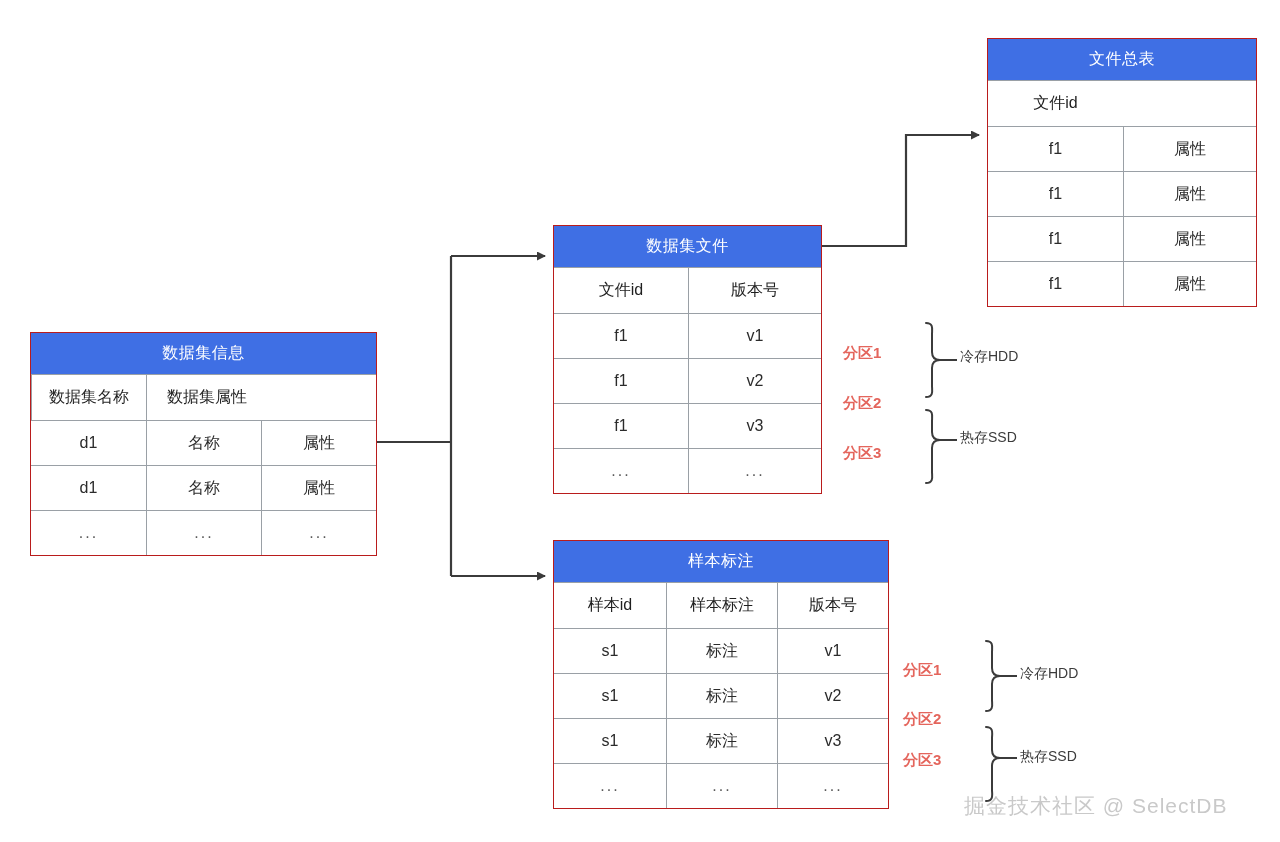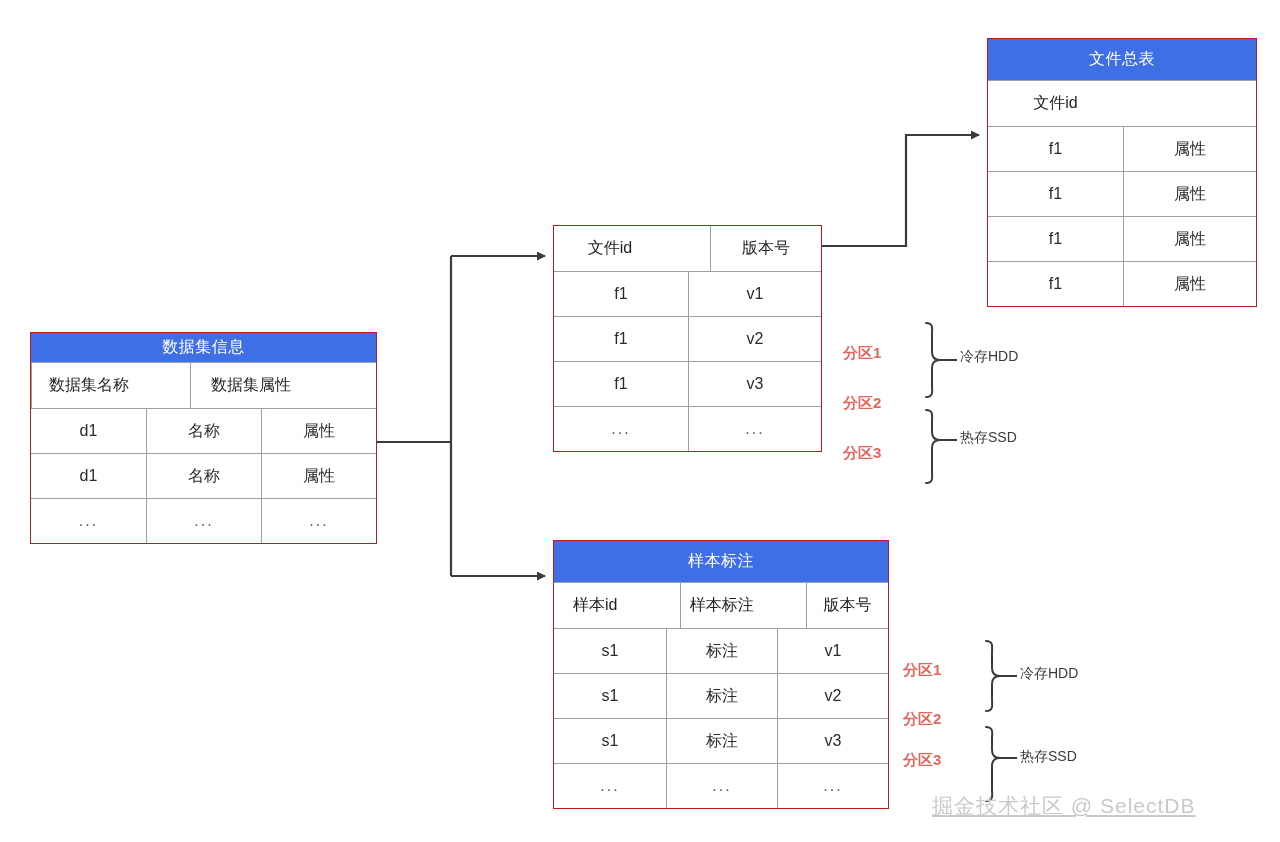--- a/index.html
+++ b/index.html
@@ -38,21 +38,21 @@
     justify-content: center;
     letter-spacing: 0.5px;
     border-bottom: 1px solid #9aa0a6;
   }
   .er-row {
     box-sizing: border-box;
     display: flex;
     width: 100%;
     border-top: 1px solid #9aa0a6;
   }
-  .er-row.first-row { border-top: none; gap: 44px; }
+  .er-row.first-row { border-top: none; }
   .er-cell {
     box-sizing: border-box;
     display: flex;
     align-items: center;
     justify-content: center;
     font-size: 16px;
     color: #2b2b2b;
     border-left: 1px solid #9aa0a6;
     overflow: hidden;
     white-space: nowrap;
@@ -151,21 +151,21 @@
              C994,727 992,734 992,738
              L992,750
              C992,756 996,758 1000,758
              C996,758 992,760 992,766
              L992,790
              C992,794 994,801 986,801" stroke="#3b3b3b" stroke-width="2" fill="none" stroke-linecap="round"></path>
     <path d="M1000,758 L1017,758" stroke="#3b3b3b" stroke-width="2" fill="none"></path>
   </svg>
 
   <div class="er-table" style="left:30px; top:332px; width:347px;">
-    <div class="er-title" style="height:30px;">数据集信息</div>
+    <div class="er-title" style="height:42px;">数据集信息</div>
 
     <div class="er-row first-row" style="height:45px;">
       <div class="er-cell header-cell" style="width:115px;">数据集名称</div>
       <div class="er-cell header-cell" style="width:115px;padding-left:6px;">数据集属性</div>
     </div>
 
     <div class="er-row" style="height:45px;">
       <div class="er-cell c0" style="width:115px;">d1</div>
       <div class="er-cell" style="width:115px;">名称</div>
       <div class="er-cell" style="width:115px;">属性</div>
@@ -178,20 +178,21 @@
     </div>
 
     <div class="er-row" style="height:45px;">
       <div class="er-cell ellipsis c0" style="width:115px;">...</div>
       <div class="er-cell ellipsis" style="width:115px;">...</div>
       <div class="er-cell ellipsis" style="width:115px;">...</div>
     </div>
   </div>
 
   <div class="er-table" style="left:553px; top:225px; width:269px;">
+    <div class="er-title" style="height:42px;">数据集文件</div>
 
     <div class="er-row first-row" style="height:45px;">
       <div class="er-cell header-cell c0" style="width:134px;">文件id</div>
       <div class="er-cell header-cell" style="width:133px;">版本号</div>
     </div>
 
     <div class="er-row" style="height:45px;">
       <div class="er-cell c0" style="width:134px;">f1</div>
       <div class="er-cell" style="width:133px;">v1</div>
     </div>
@@ -281,15 +282,15 @@
   <div class="tier-label" style="left:960px; top:348px;">冷存HDD</div>
   <div class="tier-label" style="left:960px; top:429px;">热存SSD</div>
 
   <div class="part-label" style="left:903px; top:645px;">分区1</div>
   <div class="part-label" style="left:903px; top:694px;">分区2</div>
   <div class="part-label" style="left:903px; top:735px;">分区3</div>
 
   <div class="tier-label" style="left:1020px; top:665px;">冷存HDD</div>
   <div class="tier-label" style="left:1020px; top:748px;">热存SSD</div>
 
-  <div id="watermark" style="left:932px; top:792px;text-decoration:underline;">掘金技术社区 @ SelectDB</div>
+  <div id="watermark" style="left:964px; top:792px;">掘金技术社区 @ SelectDB</div>
 
 </div>
 
 </body></html>

